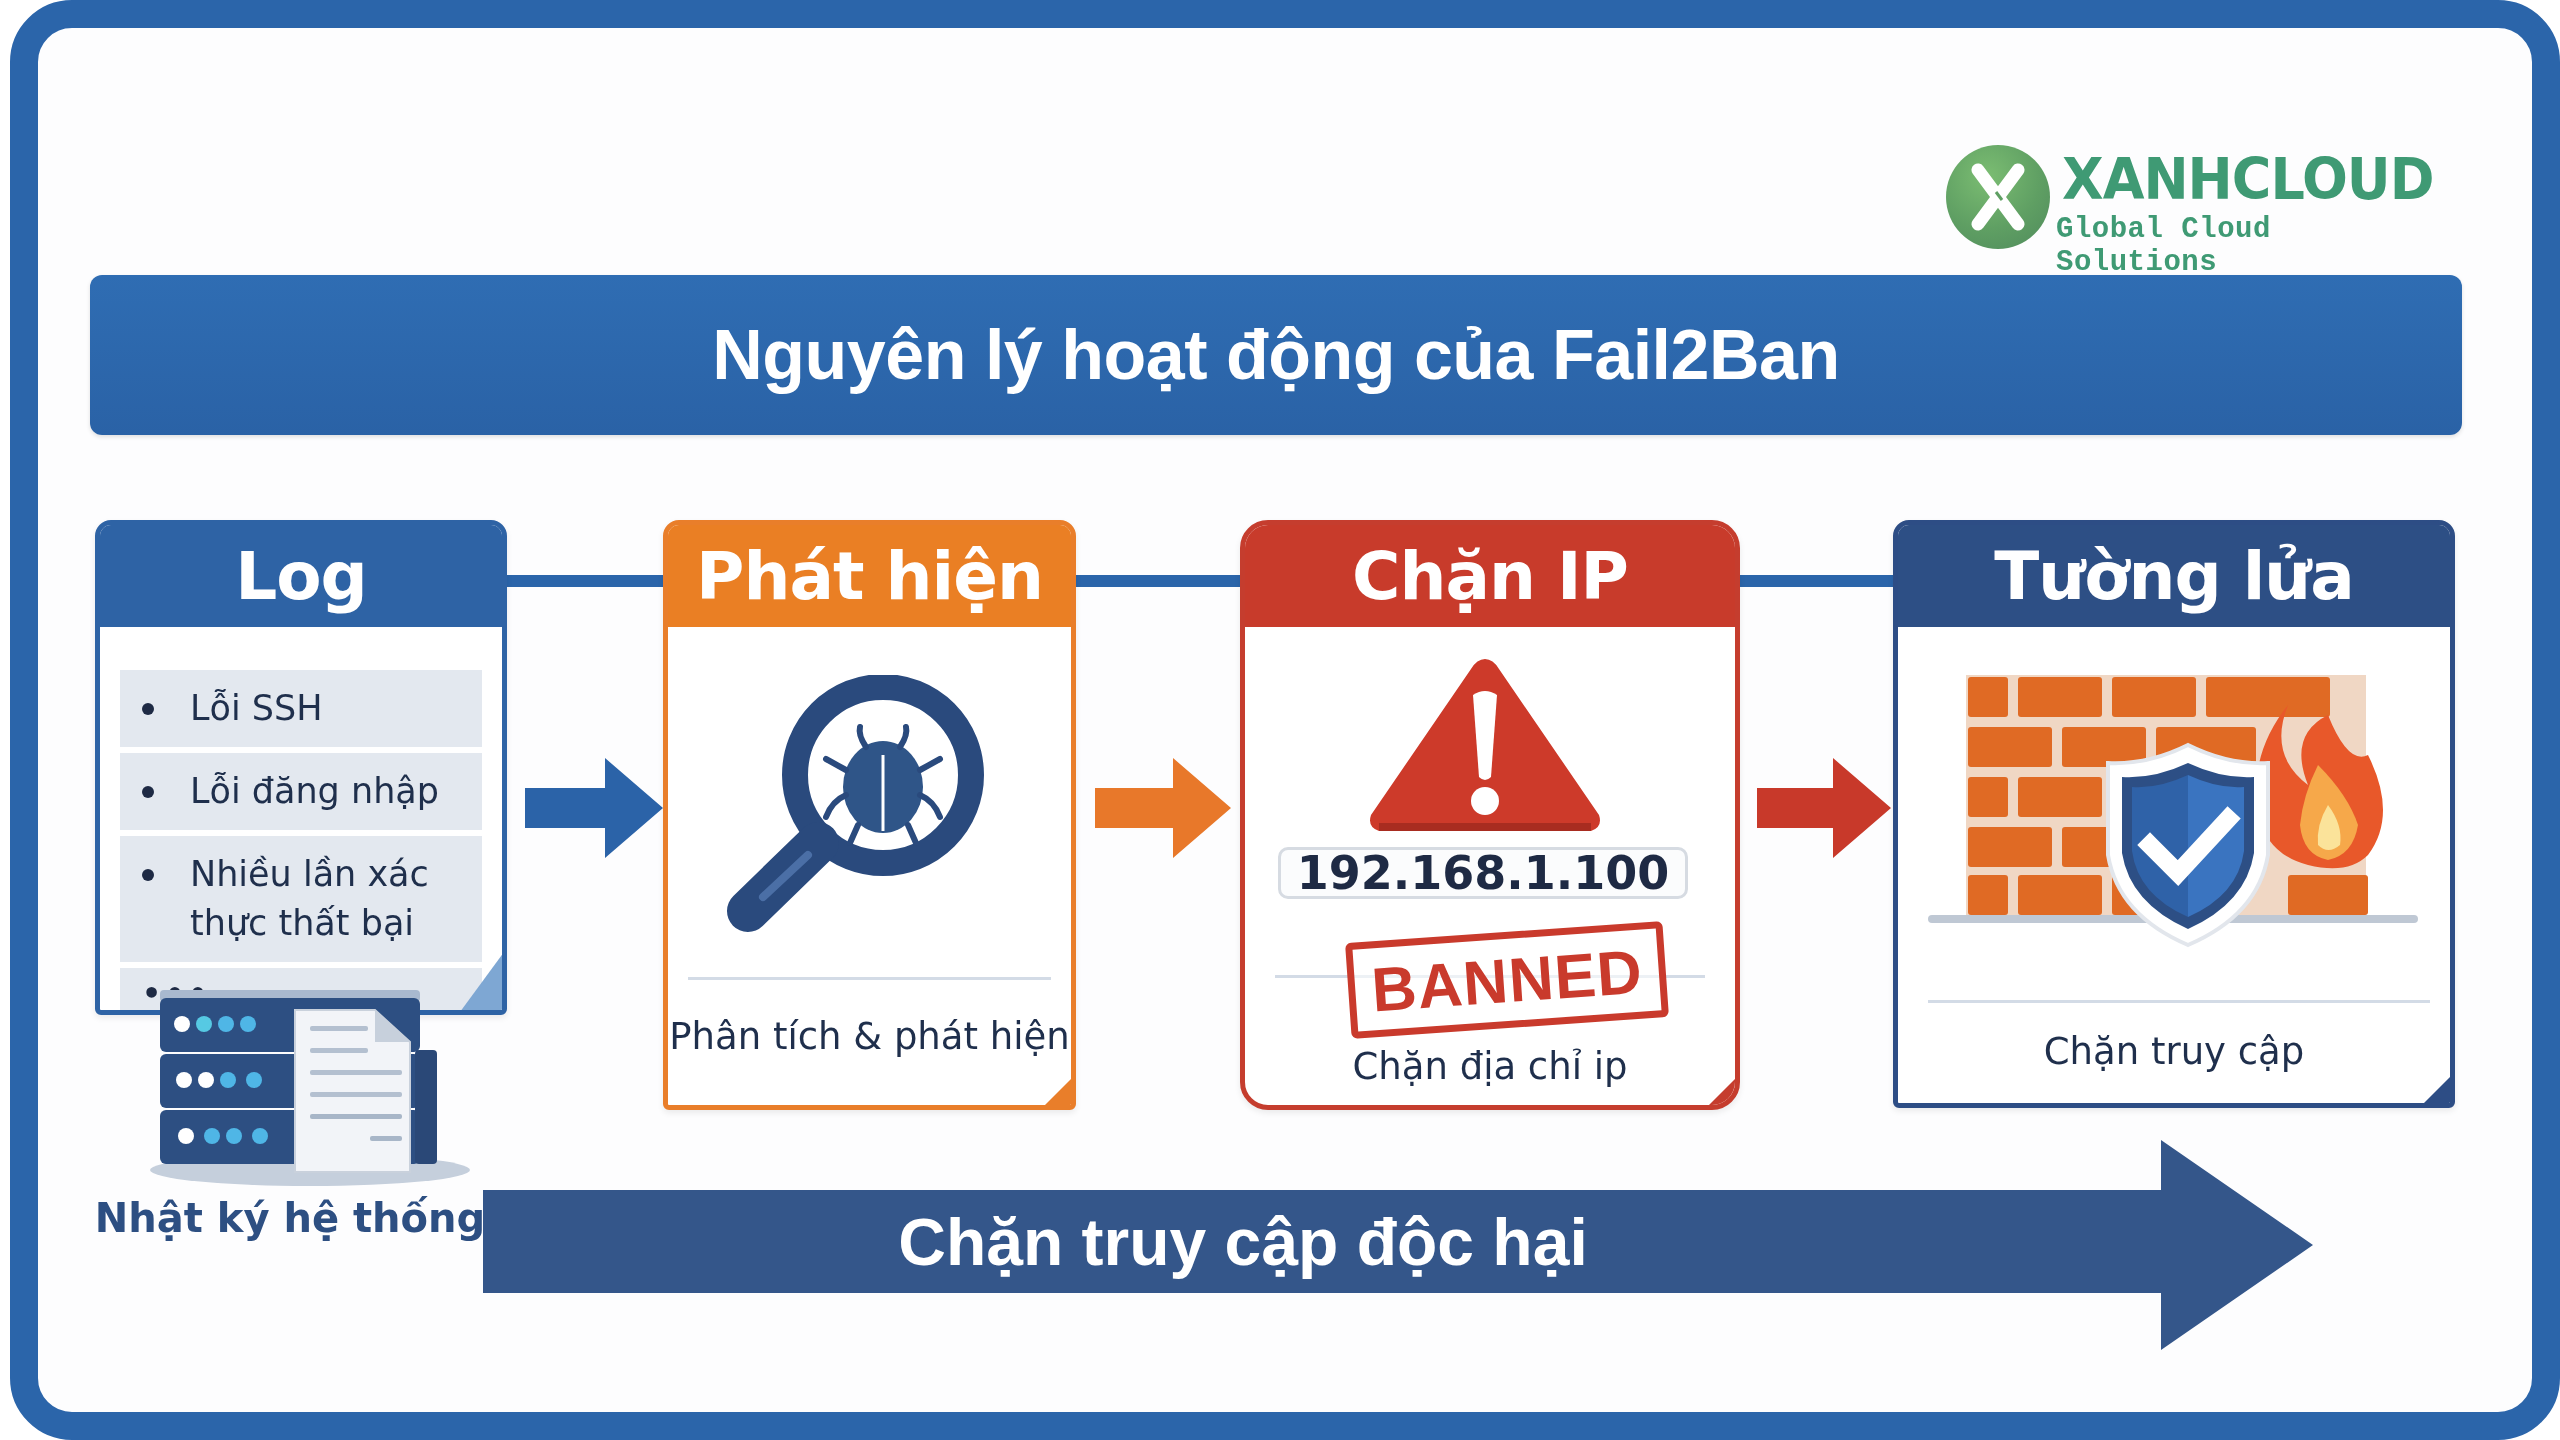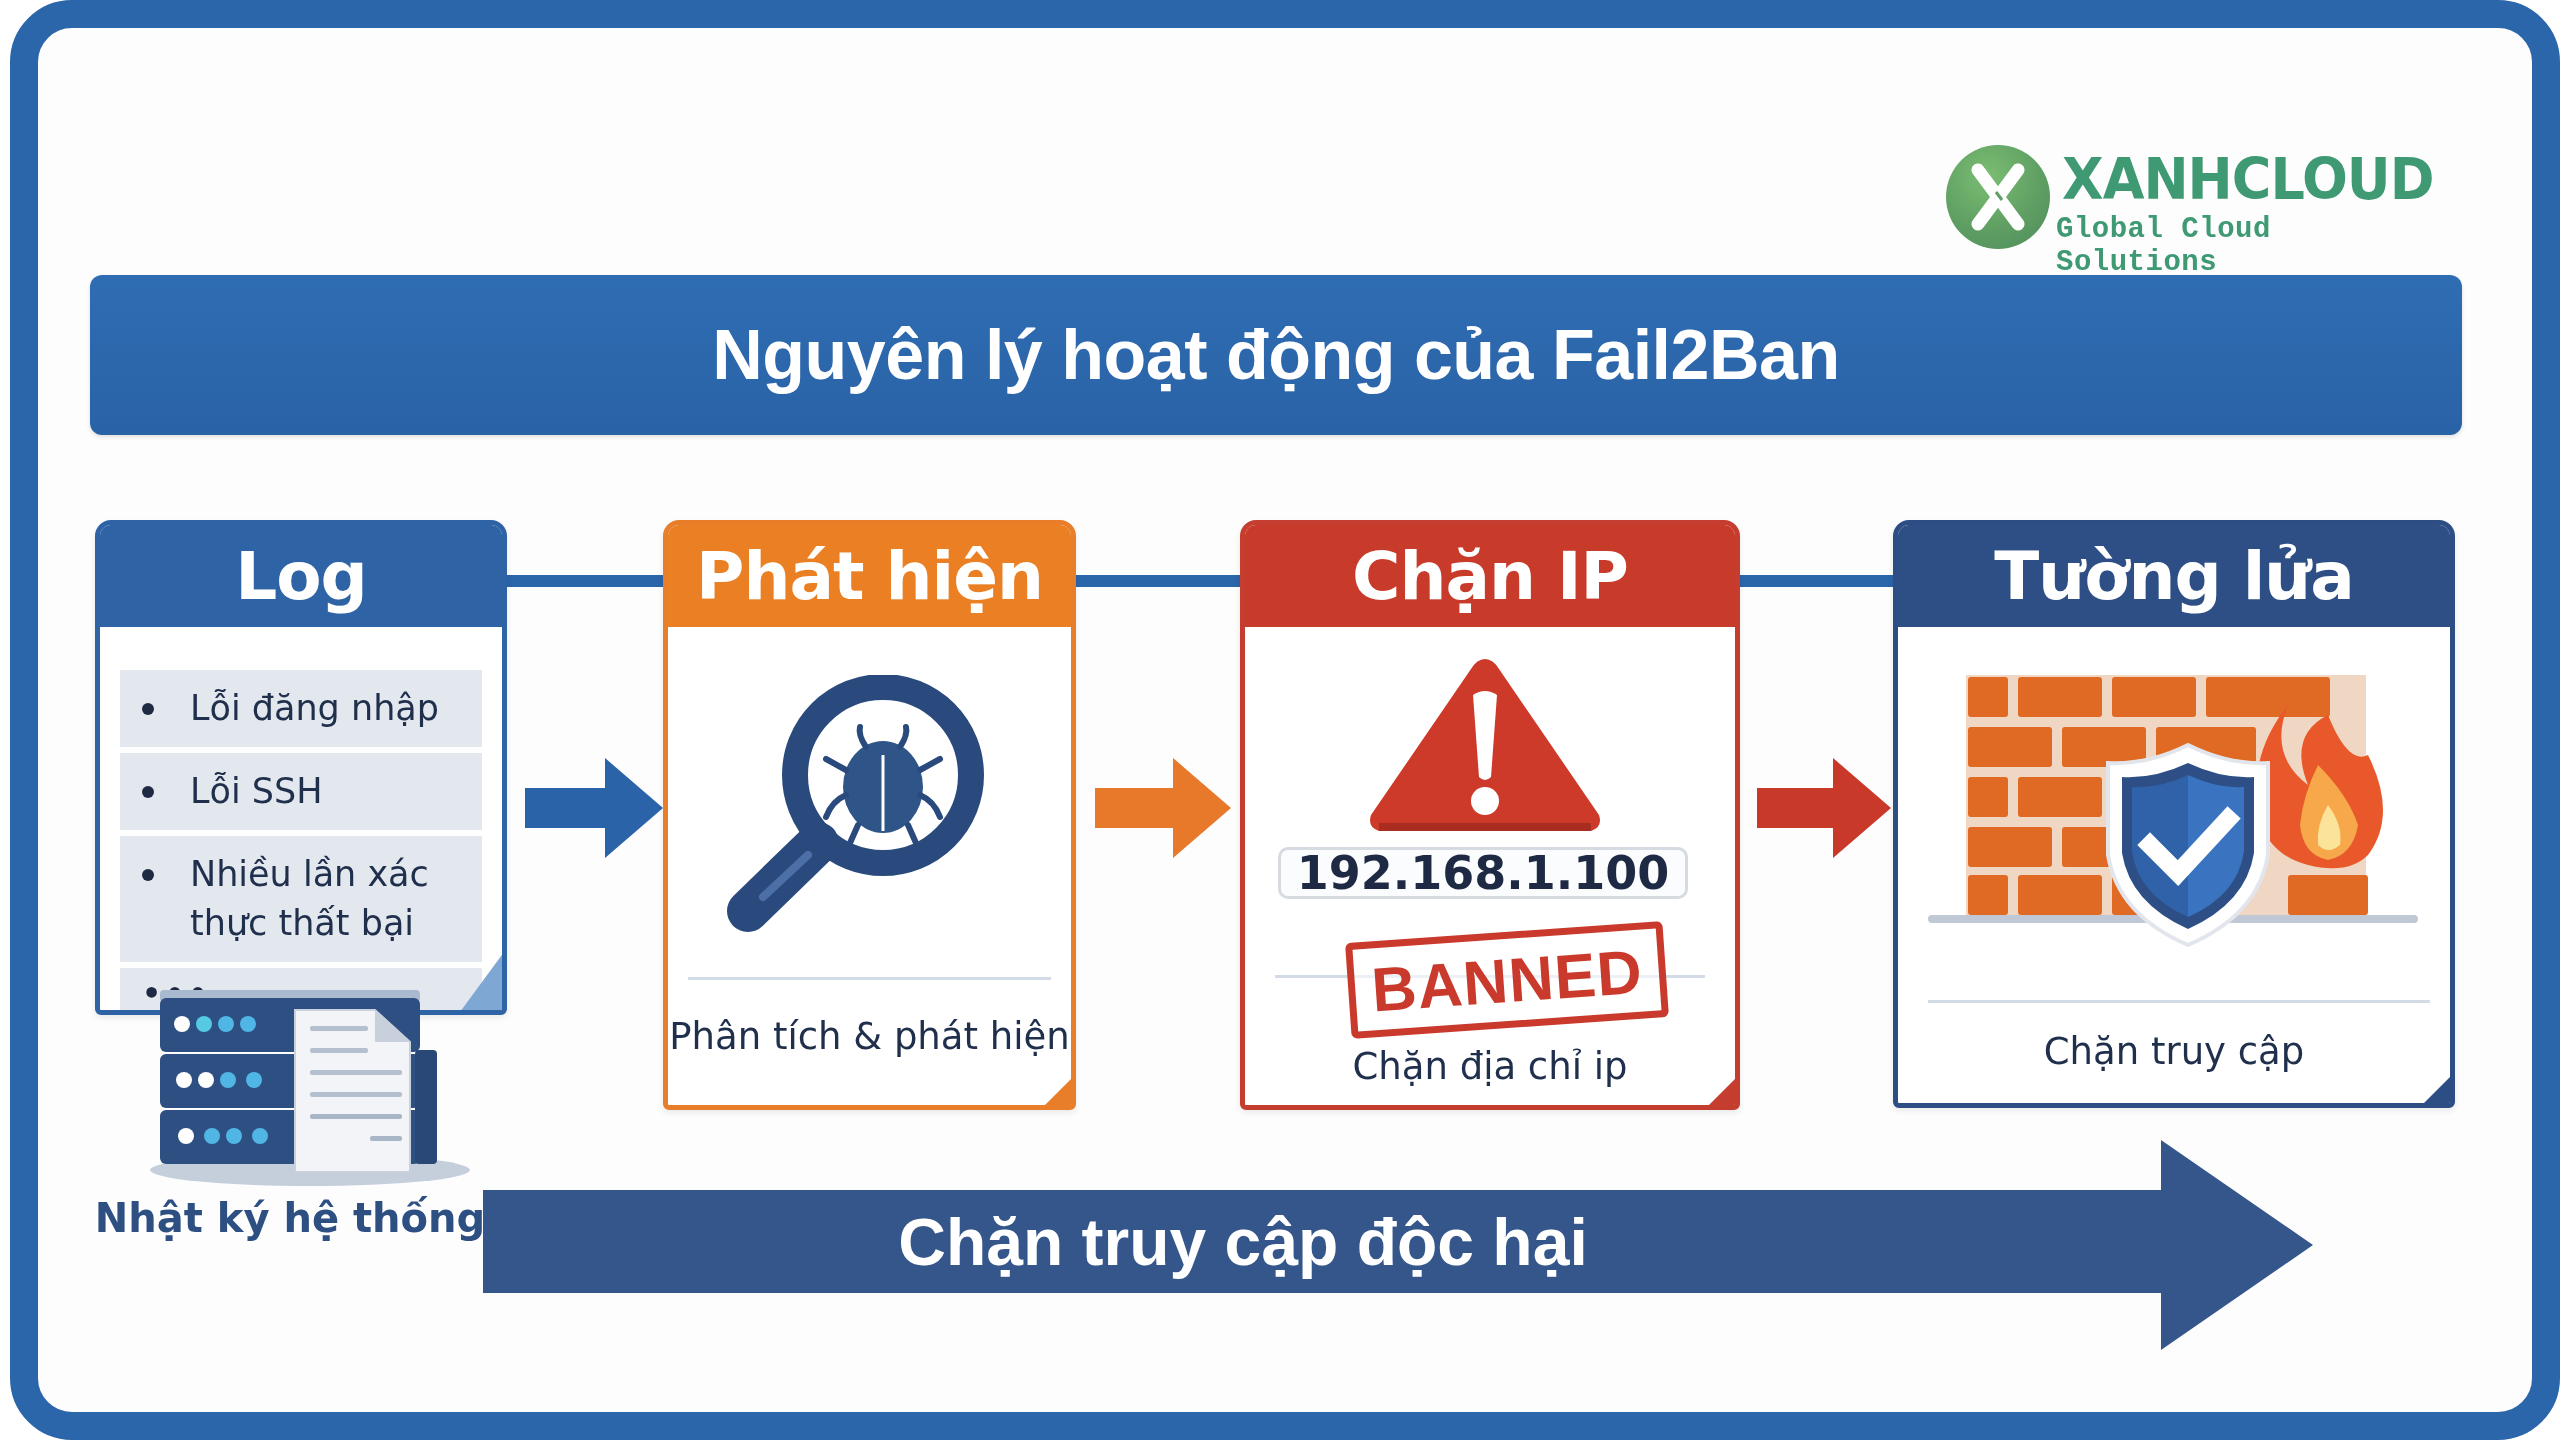--- a/index.html
+++ b/index.html
@@ -74,21 +74,21 @@
   .server-caption {
     position: absolute; left: 70px; top: 1195px; width: 440px; text-align: center;
     font-weight: 700; font-size: 40px; color: #2d4f82; font-family: "DejaVu Sans", sans-serif;
   }
 
   
   .card-detect { left: 663px; top: 520px; width: 413px; height: 590px; border-color: #e97e2a; }
   .card-detect .card-header { background: #ea7f24; }
 
   
-  .card-ban { left: 1240px; top: 520px; width: 500px; height: 590px; border-color: #c53d2e; }
+  .card-ban { left: 1240px; top: 520px; width: 500px; height: 590px; border-color: #c53d2e; border-radius: 28px; }
   .card-ban .card-header { background: #c83b2b; }
   .ip-box {
     position: absolute; left: 33px; top: 322px; width: 410px; height: 52px;
     border: 3px solid #d6dbe2; border-radius: 10px; background: #fbfcfd;
     display: flex; align-items: center; justify-content: center;
     font-weight: 700; font-size: 46px; color: #1e2a44; font-family: "DejaVu Sans", sans-serif;
   }
   .banned {
     position: absolute; left: 103px; top: 407px; width: 318px; height: 96px;
     border: 7px solid #c93a2c; border-radius: 6px; transform: rotate(-4deg);
@@ -131,22 +131,22 @@
 
 <div class="title-bar">
   <div class="title-text">Nguyên lý hoạt động của Fail2Ban</div>
 </div>
 
 <div class="connector"></div>
 
 <div class="card card-log">
   <div class="card-header">Log</div>
   <div class="log-list">
+    <div class="log-item">Lỗi SSH</div>
     <div class="log-item">Lỗi đăng nhập</div>
-    <div class="log-item">Lỗi SSH</div>
     <div class="log-item">Nhiều lần xác thực thất bại</div>
     <div class="log-more">•••</div>
   </div>
   <div class="fold" style="border-width:0 0 60px 44px;border-color:transparent transparent #7ea7d3 transparent;"></div>
 </div>
 
 <div class="server">
   <svg width="380" height="200" viewBox="0 0 380 200">
     <ellipse cx="190" cy="180" rx="160" ry="16" fill="#c5cfdc"></ellipse>
     <rect x="40" y="0" width="260" height="12" rx="4" fill="#a9b9cf"></rect>

